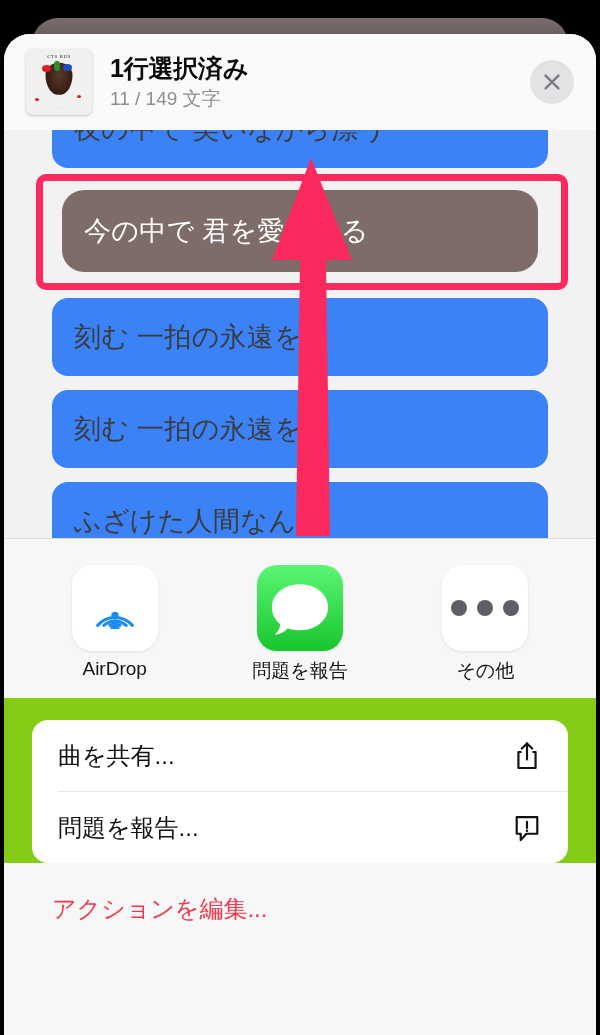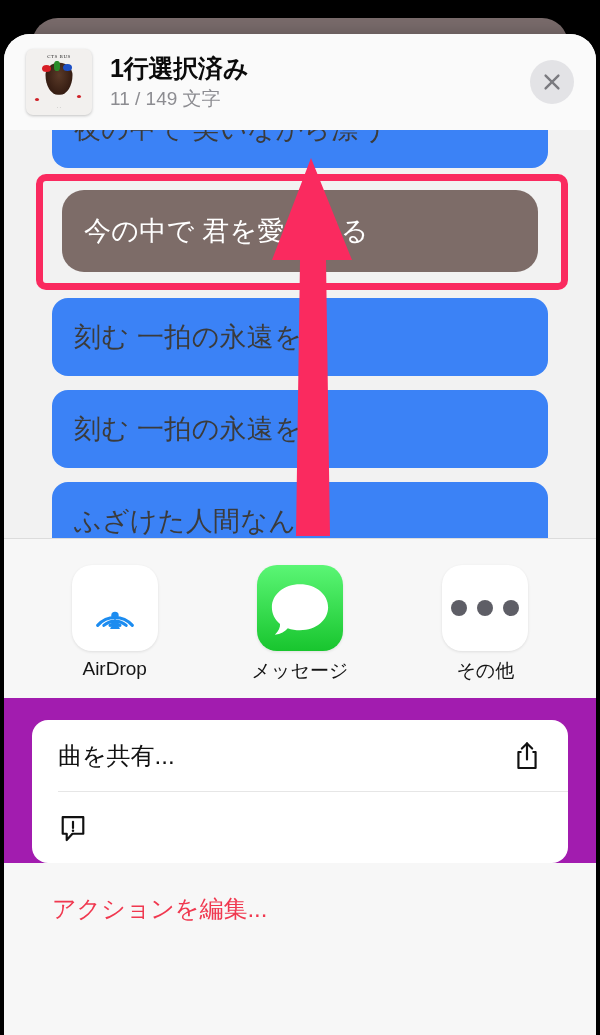--- a/index.html
+++ b/index.html
@@ -172,21 +172,21 @@
   .ic-airdrop { background:#ffffff; }
   .ic-messages { background: linear-gradient(180deg,#5bf675 0%,#18c52e 100%); }
   .ic-instagram {
     background:
       radial-gradient(circle at 28% 102%, #ffd776 0%, #f5a03c 18%, #f25f4b 34%, #e23d6e 50%, #c32aa3 68%, #7b31d4 86%, #4f5bd5 100%);
   }
   .ic-more { background:#ffffff; display:flex; gap:10px; }
   .dot3 { width:16px;height:16px;border-radius:50%;background:#5e5e66; }
 
   
-  .actions-wrap { padding: 22px 28px 0 28px; background:#a21caf; }
+  .actions-wrap { padding: 22px 28px 0 28px; background:#84cc16; }
   .actions-card {
     background:#ffffff; border-radius: 16px; overflow:hidden;
   }
   .action-row {
     height: 71px;
     display:flex; align-items:center; justify-content:space-between;
     padding: 0 26px;
   }
   .action-label { font-size: 24px; color:#121212; }
   .action-icon { width: 30px; height: 34px; display:flex;align-items:center;justify-content:center; }
@@ -282,21 +282,21 @@
       </div>
 
       <div class="app">
         <div class="app-icon ic-messages">
           <svg viewBox="0 0 100 100" width="74" height="74">
             <path d="M50 18 C72 18 88 32 88 49 C88 66 72 80 50 80 C44 80 38.5 79 33.5 77.2
                      C30 81.5 24 85 16 86 C21 81 23.5 76 23 71.5 C16 65.8 12 57.9 12 49
                      C12 32 28 18 50 18 Z" fill="#ffffff"></path>
           </svg>
         </div>
-        <div class="app-label">メッセージ</div>
+        <div class="app-label">問題を報告</div>
       </div>
 
 
       <div class="app">
         <div class="app-icon ic-more">
           <span class="dot3"></span>
           <span class="dot3"></span>
           <span class="dot3"></span>
         </div>
         <div class="app-label">その他</div>
@@ -313,20 +313,21 @@
               <path d="M12 3 L12 17" stroke="#111" stroke-width="1.9" stroke-linecap="round" fill="none"></path>
               <path d="M7.5 7.5 L12 3 L16.5 7.5" stroke="#111" stroke-width="1.9" stroke-linecap="round" stroke-linejoin="round" fill="none"></path>
               <path d="M6.5 10.5 L4.5 10.5 L4.5 24.5 L19.5 24.5 L19.5 10.5 L17.5 10.5" stroke="#111" stroke-width="1.9" stroke-linecap="round" stroke-linejoin="round" fill="none"></path>
             </svg>
           </span>
         </div>
 
         <div class="row-sep"></div>
 
         <div class="action-row">
+          <span class="action-label">問題を報告...</span>
           <span class="action-icon">
             <svg viewBox="0 0 26 28" width="30" height="32">
               <path d="M4 4.5 L22 4.5 L22 19 L12.5 19 L7.5 24.5 L7.5 19 L4 19 Z" stroke="#111" stroke-width="1.9" stroke-linejoin="round" fill="none"></path>
               <path d="M13 8.5 L13 14" stroke="#111" stroke-width="1.9" stroke-linecap="round"></path>
               <circle cx="13" cy="16.4" r="1.1" fill="#111"></circle>
             </svg>
           </span>
         </div>
 
       </div>

